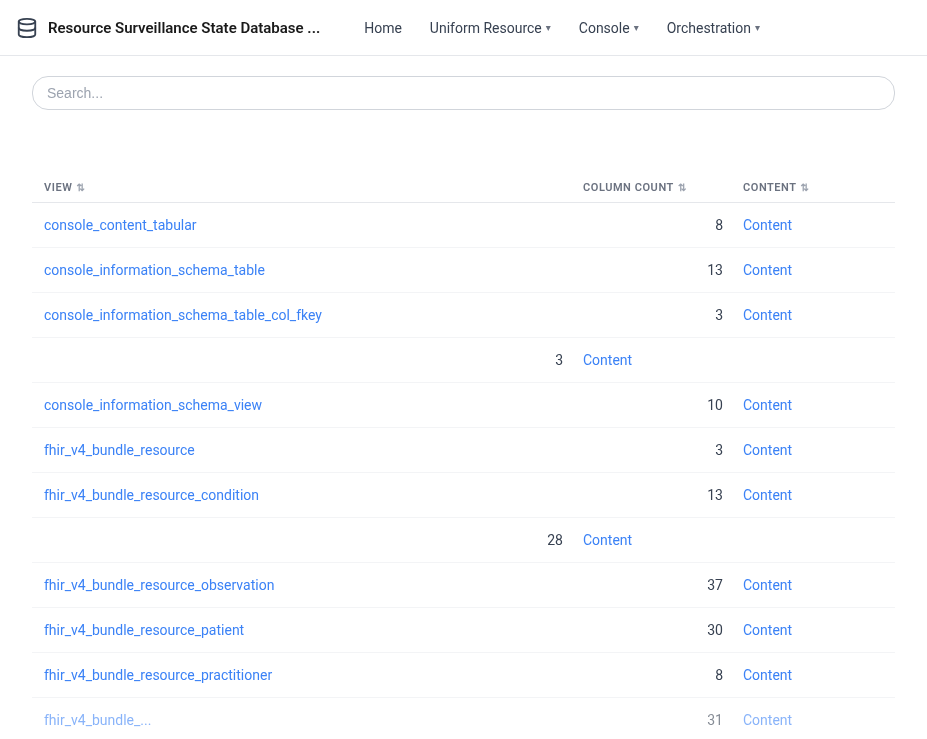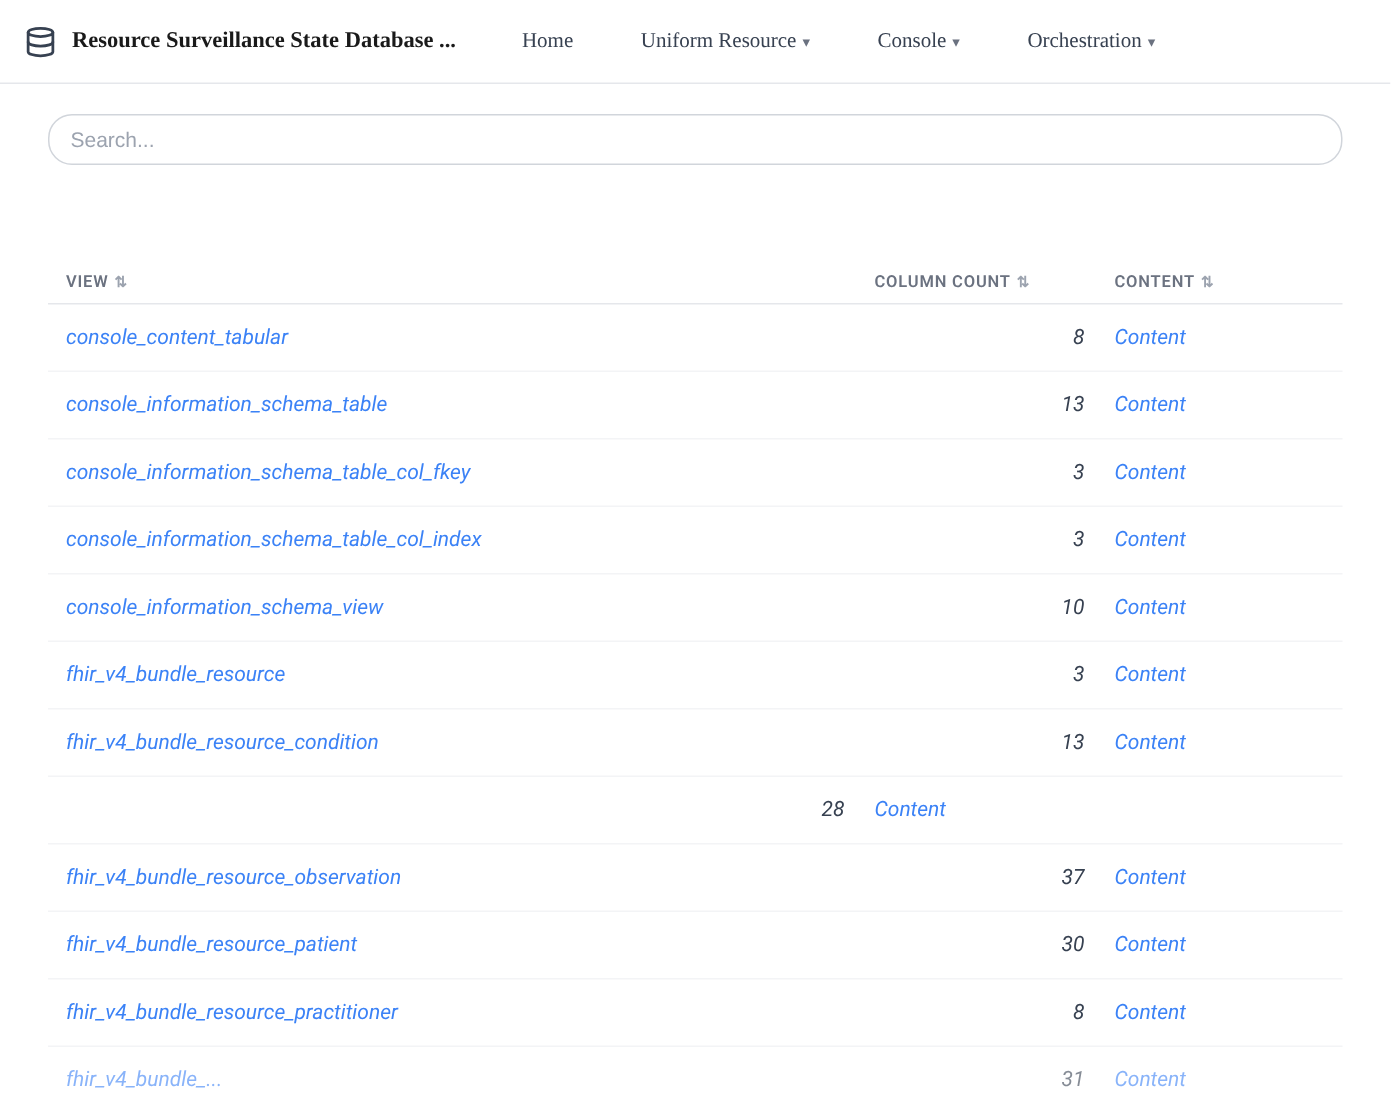--- a/index.html
+++ b/index.html
@@ -16,21 +16,20 @@
     }
 
     
     .navbar {
       display: flex;
       align-items: center;
       padding: 0 16px;
       border-bottom: 1px solid #e5e7eb;
       height: 56px;
       background: #fff;
-      font-family: Liberation Serif, serif;
     }
 
     .nav-logo {
       display: flex;
       align-items: center;
       gap: 10px;
       margin-right: 32px;
     }
 
     .nav-logo-icon {
@@ -42,21 +41,21 @@
     .nav-title {
       font-size: 15px;
       font-weight: 600;
       color: #1a1a1a;
       white-space: nowrap;
     }
 
     .nav-links {
       display: flex;
       align-items: center;
-      gap: 21px;
+      gap: 4px;
       flex: 1;
     }
 
     .nav-link {
       padding: 8px 12px;
       color: #374151;
       font-size: 14px;
       cursor: pointer;
       border-radius: 4px;
       display: flex;
@@ -127,21 +126,20 @@
       font-size: 10px;
       color: #9ca3af;
     }
 
     .table-row {
       display: grid;
       grid-template-columns: 1fr 160px 140px;
       padding: 14px 12px;
       border-bottom: 1px solid #f3f4f6;
       align-items: center;
-      font-style: italic;
     }
 
     .row-name {
       color: #3b82f6;
       font-size: 14px;
       cursor: pointer;
       text-decoration: none;
     }
 
     .row-count {
@@ -227,21 +225,20 @@
       <a class="row-name">console_information_schema_table</a>
       <div class="row-count">13</div>
       <a class="row-content">Content</a>
     </div>
         <div class="table-row">
       <a class="row-name">console_information_schema_table_col_fkey</a>
       <div class="row-count">3</div>
       <a class="row-content">Content</a>
     </div>
         <div class="table-row">
-      <a class="row-name">console_information_schema_table_col_index</a>
       <div class="row-count">3</div>
       <a class="row-content">Content</a>
     </div>
         <div class="table-row">
       <a class="row-name">console_information_schema_view</a>
       <div class="row-count">10</div>
       <a class="row-content">Content</a>
     </div>
         <div class="table-row">
       <a class="row-name">fhir_v4_bundle_resource</a>

